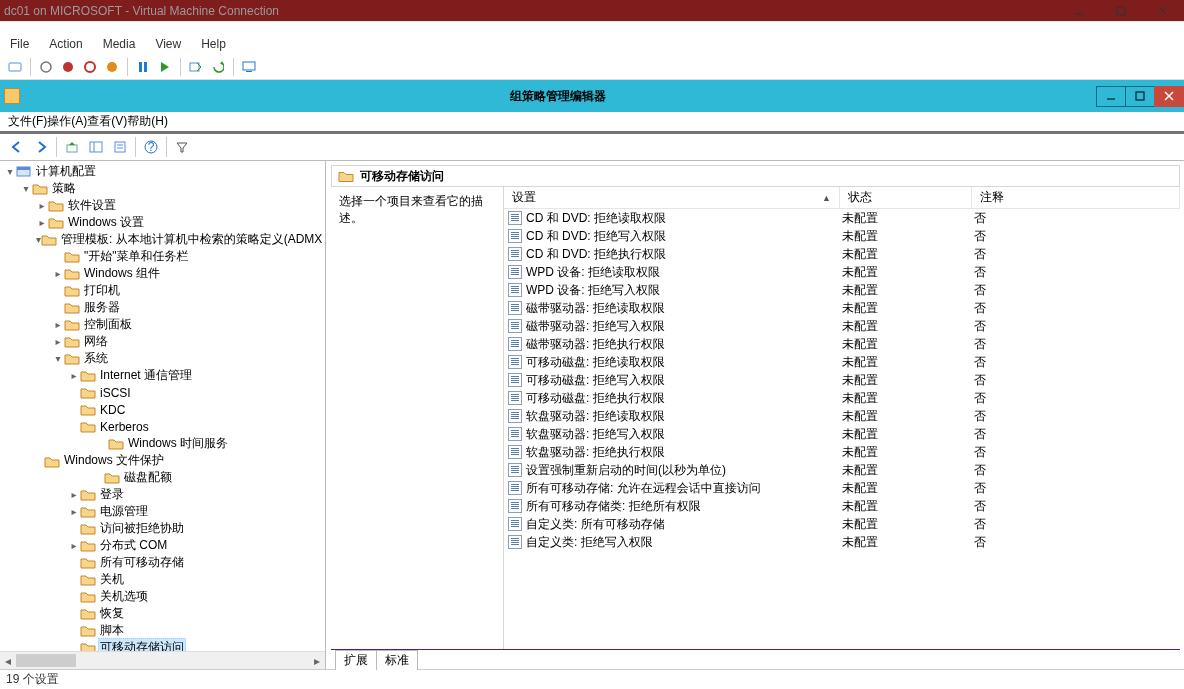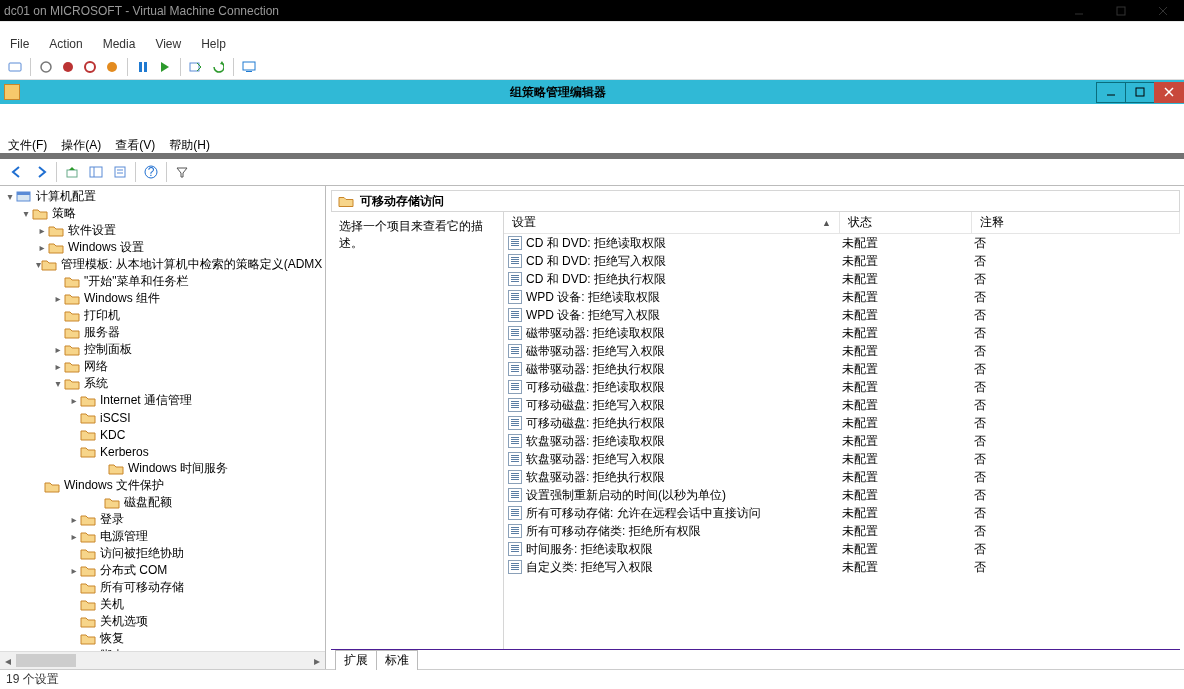--- a/index.html
+++ b/index.html
@@ -1,40 +1,40 @@
 <!DOCTYPE html>
 <html><head>
 <meta charset="utf-8">
 <style>
 * { margin: 0; padding: 0; box-sizing: border-box; font-family: "Microsoft YaHei", "Segoe UI", Tahoma, sans-serif; font-size: 12px; }
 body { background: #fff; width: 1184px; height: 689px; overflow: hidden; display: flex; flex-direction: column; }
 
 
-.vm-titlebar { height: 22px; background: #000000; display: flex; align-items: center; padding-left: 4px; color: #999; border-bottom: 1px solid #eaeaea; }
+.vm-titlebar { height: 22px; background: #7f1d1d; display: flex; align-items: center; padding-left: 4px; color: #999; border-bottom: 1px solid #eaeaea; }
 .vm-titlebar .spacer { flex: 1; }
 .vm-ctl { width: 42px; height: 21px; display: flex; align-items: center; justify-content: center; color: #666; }
 .vm-ctl svg { width: 10px; height: 10px; }
 
 .vm-menubar { height: 20px; display: flex; align-items: center; padding-left: 6px; gap: 12px; color: #333; margin-top: 12px; }
 .vm-menubar span { padding: 2px 4px; }
 
 .vm-toolbar { height: 26px; display: flex; align-items: center; padding-left: 6px; gap: 4px; border-bottom: 1px solid #ddd; }
 .vm-tbtn { width: 18px; height: 18px; display:flex; align-items:center; justify-content:center; }
 .vm-sep { width:1px; height:18px; background:#ccc; margin:0 2px; }
 
 
-.gp-titlebar { height: 24px; background: #30b9d6; display: flex; align-items: center; }
+.gp-titlebar { height: 32px; background: #30b9d6; display: flex; align-items: center; }
 .gp-ticon { width: 16px; height:16px; background:#f6c96b; border:1px solid #c9862a; margin-left:4px; }
 .gp-title { flex:1; text-align:center; color:#000; font-weight:bold; }
 .gp-btn { width:30px; height:21px; display:flex; align-items:center; justify-content:center; background:#3cc; }
 .gp-min { background:#30b9d6; } .gp-max{ background:#30b9d6;} 
 .gp-min, .gp-max { border:1px solid #0a6d7d; margin-right:-1px;}
 .gp-close { background:#c8483b; color:#fff; }
 
-.gp-menubar { height:22px; display:flex; align-items:center; gap:14px; padding-left:8px; border-bottom:6px solid #737373;margin-top:33px; }
+.gp-menubar { height:22px; display:flex; align-items:center; padding-left:8px; border-bottom:3px solid #737373; }
 .gp-toolbar { height:26px; display:flex; align-items:center; gap:2px; padding-left:6px; }
 .gp-tico { width:22px; height:22px; display:flex; align-items:center; justify-content:center; border:1px solid transparent; }
 .gp-tsep{ width:1px; height:20px; background:#ccc; margin:0 2px; }
 
 .gp-body { flex:1; display:flex; border-top:1px solid #bbb; min-height:0; }
 
 
 .gp-tree-wrap { width:326px; border-right:1px solid #bbb; display:flex; flex-direction:column; }
 .gp-tree { flex:1; overflow:hidden; padding:2px 0; }
 .gp-tree-row { display:flex; align-items:center; height:17px; white-space:nowrap; cursor:default; padding-right:4px;}
@@ -583,21 +583,21 @@
               <span class="t3">否</span>
             </div>
             <div class="gp-lrow">
               <span class="ic"></span>
               <span class="t1">所有可移动存储类: 拒绝所有权限</span>
               <span class="t2">未配置</span>
               <span class="t3">否</span>
             </div>
             <div class="gp-lrow">
               <span class="ic"></span>
-              <span class="t1">时间服务: 拒绝读取权限</span>
+              <span class="t1">自定义类: 所有可移动存储</span>
               <span class="t2">未配置</span>
               <span class="t3">否</span>
             </div>
             <div class="gp-lrow">
               <span class="ic"></span>
               <span class="t1">自定义类: 拒绝写入权限</span>
               <span class="t2">未配置</span>
               <span class="t3">否</span>
             </div>
           </div>

